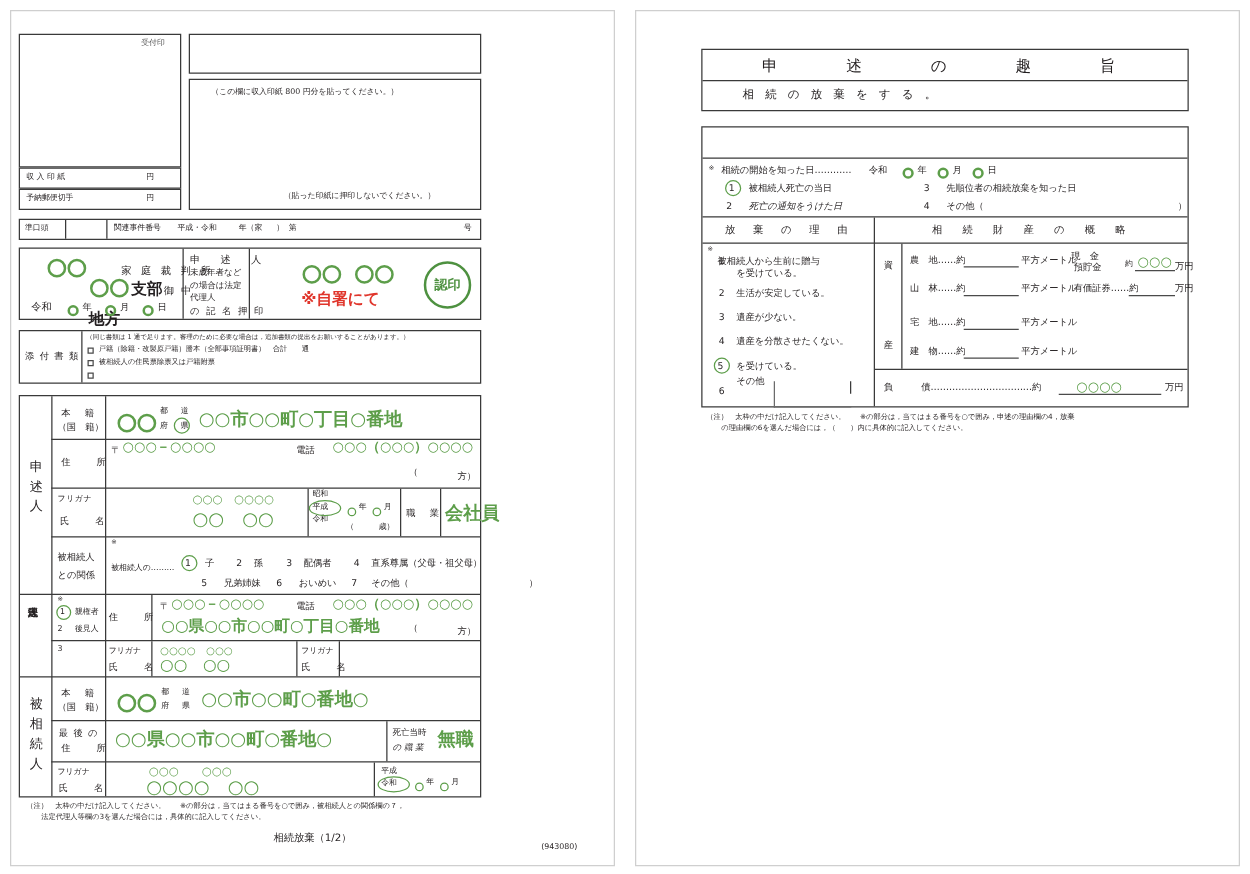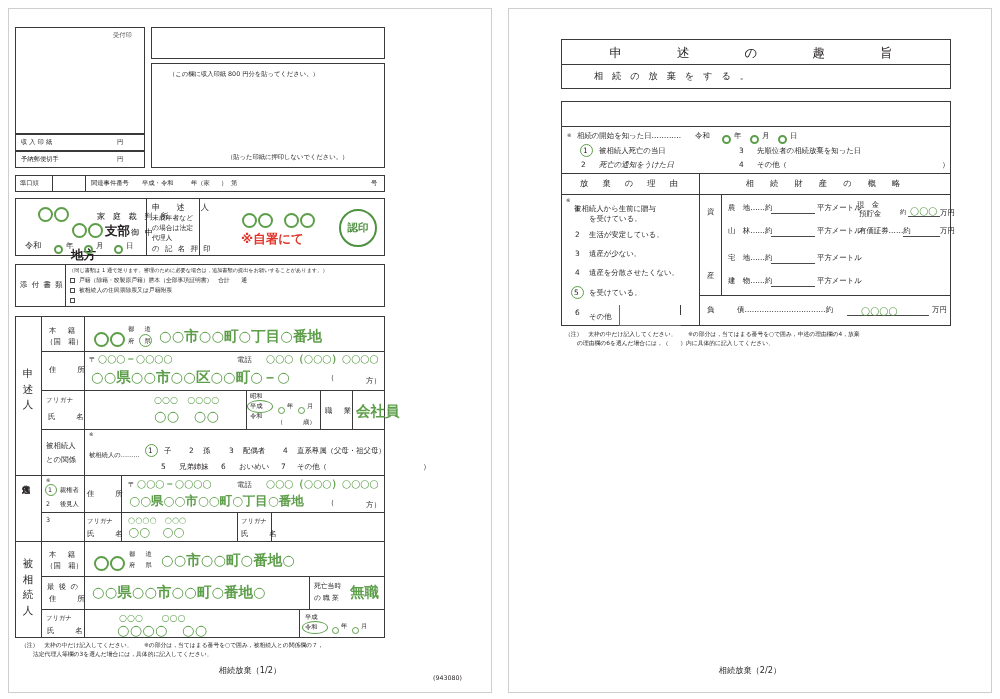--- a/index.html
+++ b/index.html
@@ -148,21 +148,20 @@
     <div class="t jp f6" style="left:119px;top:317px;letter-spacing:2px;">都　道</div>
     <div class="t jp f6" style="left:119px;top:329px;letter-spacing:2px;">府　県</div>
     <div class="ring" style="left:130px;top:325px;width:13px;height:13px;"></div>
     <div class="t jp f14 hw" style="left:150px;top:320px;">○○市○○町○丁目○番地</div>
 
     <div class="t jp f7" style="left:40px;top:357px;letter-spacing:2px;">住　　所</div>
     <div class="t jp f7" style="left:80px;top:347px;">〒</div>
     <div class="t jp f10 hw" style="left:89px;top:344px;">○○○－○○○○</div>
     <div class="t jp f7" style="left:228px;top:347px;">電話</div>
     <div class="t jp f10 hw" style="left:257px;top:344px;">○○○（○○○）○○○○</div>
-    <div class="t jp f14 hw" style="left:82px;top:361px;">○○県○○市○○区○○町○－○</div>
     <div class="t jp f7" style="left:318px;top:365px;">（</div>
     <div class="t jp f7" style="left:357px;top:368px;">方）</div>
 
     <div class="ln lnv" style="left:237px;top:382px;height:38px;"></div>
     <div class="ln lnv" style="left:311px;top:382px;height:38px;"></div>
     <div class="ln lnv" style="left:343px;top:382px;height:38px;"></div>
     <div class="t jp f6" style="left:37px;top:388px;letter-spacing:0.5px;">フリガナ</div>
     <div class="t jp f7" style="left:39px;top:404px;letter-spacing:2px;">氏　　名</div>
     <div class="t jp f9 hw" style="left:145px;top:386px;">○○○　○○○○</div>
     <div class="t jp f14 hw" style="left:145px;top:400px;">○○　○○</div>
@@ -241,21 +240,21 @@
     <span class="t" style="left:84px;top:545px;"><span class="oc lg"></span><span class="oc lg"></span></span>
     <div class="t jp f6" style="left:120px;top:542px;letter-spacing:2px;">都　道</div>
     <div class="t jp f6" style="left:120px;top:553px;letter-spacing:2px;">府　県</div>
     <div class="t jp f14 hw" style="left:152px;top:544px;">○○市○○町○番地○</div>
 
     <div class="ln lnv" style="left:300px;top:568px;height:32px;"></div>
     <div class="t jp f7" style="left:38px;top:574px;letter-spacing:1px;">最 後 の</div>
     <div class="t jp f7" style="left:40px;top:586px;letter-spacing:2px;">住　　所</div>
     <div class="t jp f14 hw" style="left:83px;top:576px;">○○県○○市○○町○番地○</div>
     <div class="t jp f65" style="left:305px;top:574px;">死亡当時</div>
-    <div class="t jp f65" style="left:305px;top:586px;">の 職 業</div>
+    <div class="t jp f65" style="left:305px;top:586px;font-style:italic;">の 職 業</div>
     <div class="t jp f14 hw" style="left:341px;top:576px;">無職</div>
 
     <div class="ln lnv" style="left:290px;top:601px;height:27px;"></div>
     <div class="t jp f6" style="left:37px;top:606px;">フリガナ</div>
     <div class="t jp f7" style="left:38px;top:618px;letter-spacing:2px;">氏　　名</div>
     <div class="t jp f9 hw" style="left:110px;top:604px;">○○○　　○○○</div>
     <div class="t jp f14 hw" style="left:108px;top:614px;">○○○○　○○</div>
     <div class="t jp f6" style="left:296px;top:605px;">平成</div>
     <div class="t jp f6" style="left:296px;top:615px;">令和</div>
     <div class="ringwide" style="left:293px;top:612px;width:26px;height:13px;"></div>
@@ -313,21 +312,21 @@
     <div class="t jp f7" style="left:66px;top:222px;">2</div>
     <div class="t jp f7" style="left:80px;top:222px;">生活が安定している。</div>
     <div class="t jp f7" style="left:66px;top:241px;">3</div>
     <div class="t jp f7" style="left:80px;top:241px;">遺産が少ない。</div>
     <div class="t jp f7" style="left:66px;top:260px;">4</div>
     <div class="t jp f7" style="left:80px;top:260px;">遺産を分散させたくない。</div>
     <div class="ring" style="left:62px;top:277px;width:13px;height:13px;"></div>
     <div class="t jp f7" style="left:65px;top:280px;">5</div>
     <div class="t jp f7" style="left:80px;top:280px;">を受けている。</div>
     <div class="t jp f7" style="left:66px;top:300px;">6</div>
-    <div class="t jp f7" style="left:80px;top:304px;">その他</div>
+    <div class="t jp f7" style="left:80px;top:292px;">その他</div>
     <div class="bx thin" style="left:110px;top:296px;width:62px;height:21px;border-top:none;border-right:none;"></div>
     <div class="ln lnv" style="left:171px;top:296px;height:10px;"></div>
 
     <div class="ln lnv" style="left:212px;top:186px;height:100px;"></div>
     <div class="ln lnh" style="left:191px;top:286px;width:250px;"></div>
     <div class="t jp f7" style="left:198px;top:199px;">資</div>
     <div class="t jp f7" style="left:198px;top:263px;">産</div>
     <div class="t jp f7" style="left:198px;top:297px;">負</div>
 
     <div class="t jp f7" style="left:219px;top:195px;">農　地……約</div>
@@ -355,16 +354,15 @@
     <div class="t jp f7" style="left:431px;top:218px;">万円</div>
 
     <div class="t jp f7" style="left:228px;top:297px;">債……………………………約</div>
     <div class="ul" style="left:338px;top:306px;width:82px;"></div>
     <div class="t jp f10 hw" style="left:352px;top:296px;">○○○○</div>
     <div class="t jp f7" style="left:423px;top:297px;">万円</div>
 
     <div class="t jp f55" style="left:56px;top:323px;">（注）　太枠の中だけ記入してください。　　※の部分は，当てはまる番号を○で囲み，申述の理由欄の4，放棄</div>
     <div class="t jp f55" style="left:68px;top:332px;">の理由欄の6を選んだ場合には，（　　）内に具体的に記入してください。</div>
 
-    <div class="t jp f8 c" style="left:0px;top:657px;width:482px;">相続放棄（2/2）</div>
   </div>
 
 </div>
 
 </body></html>

